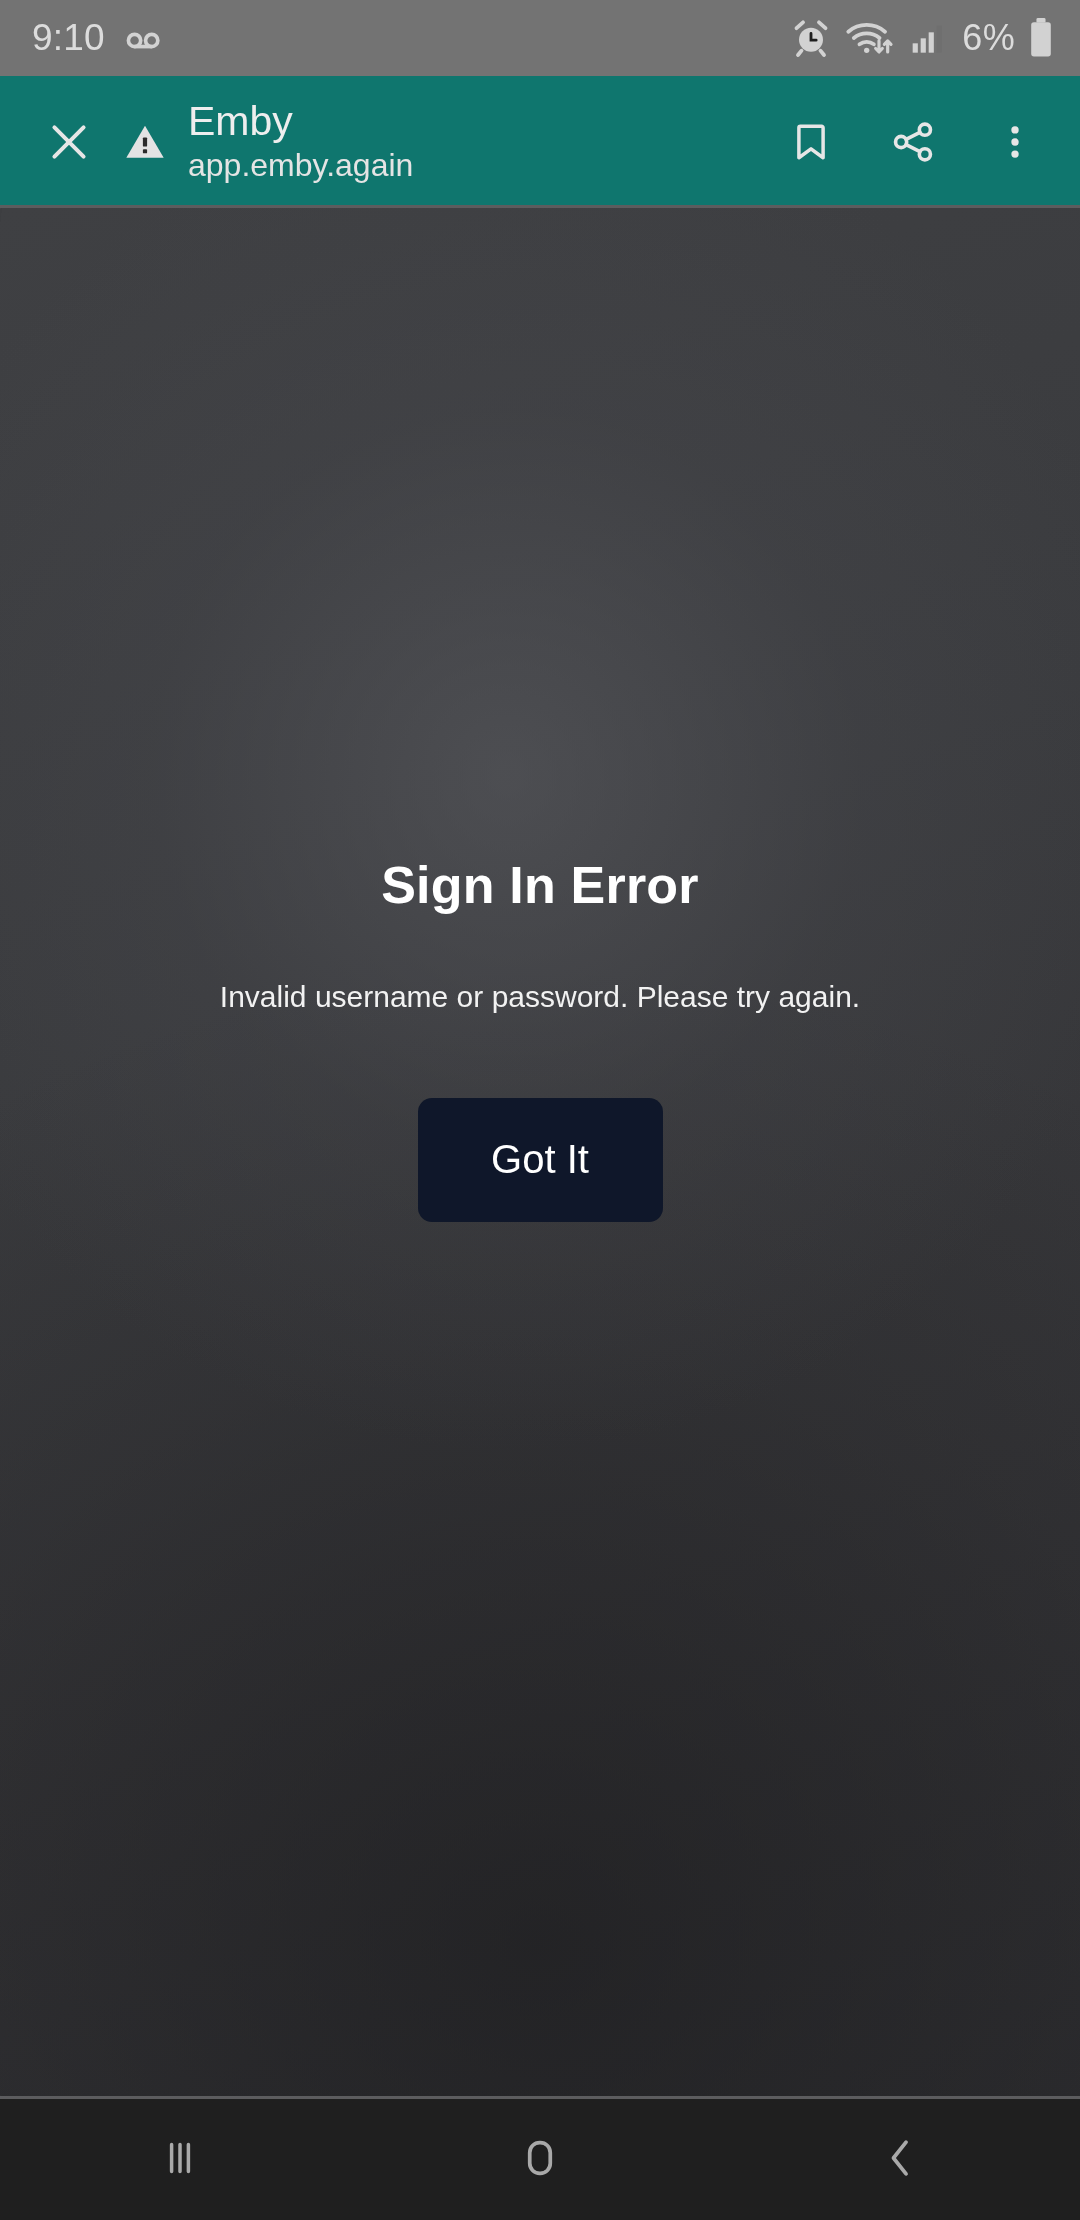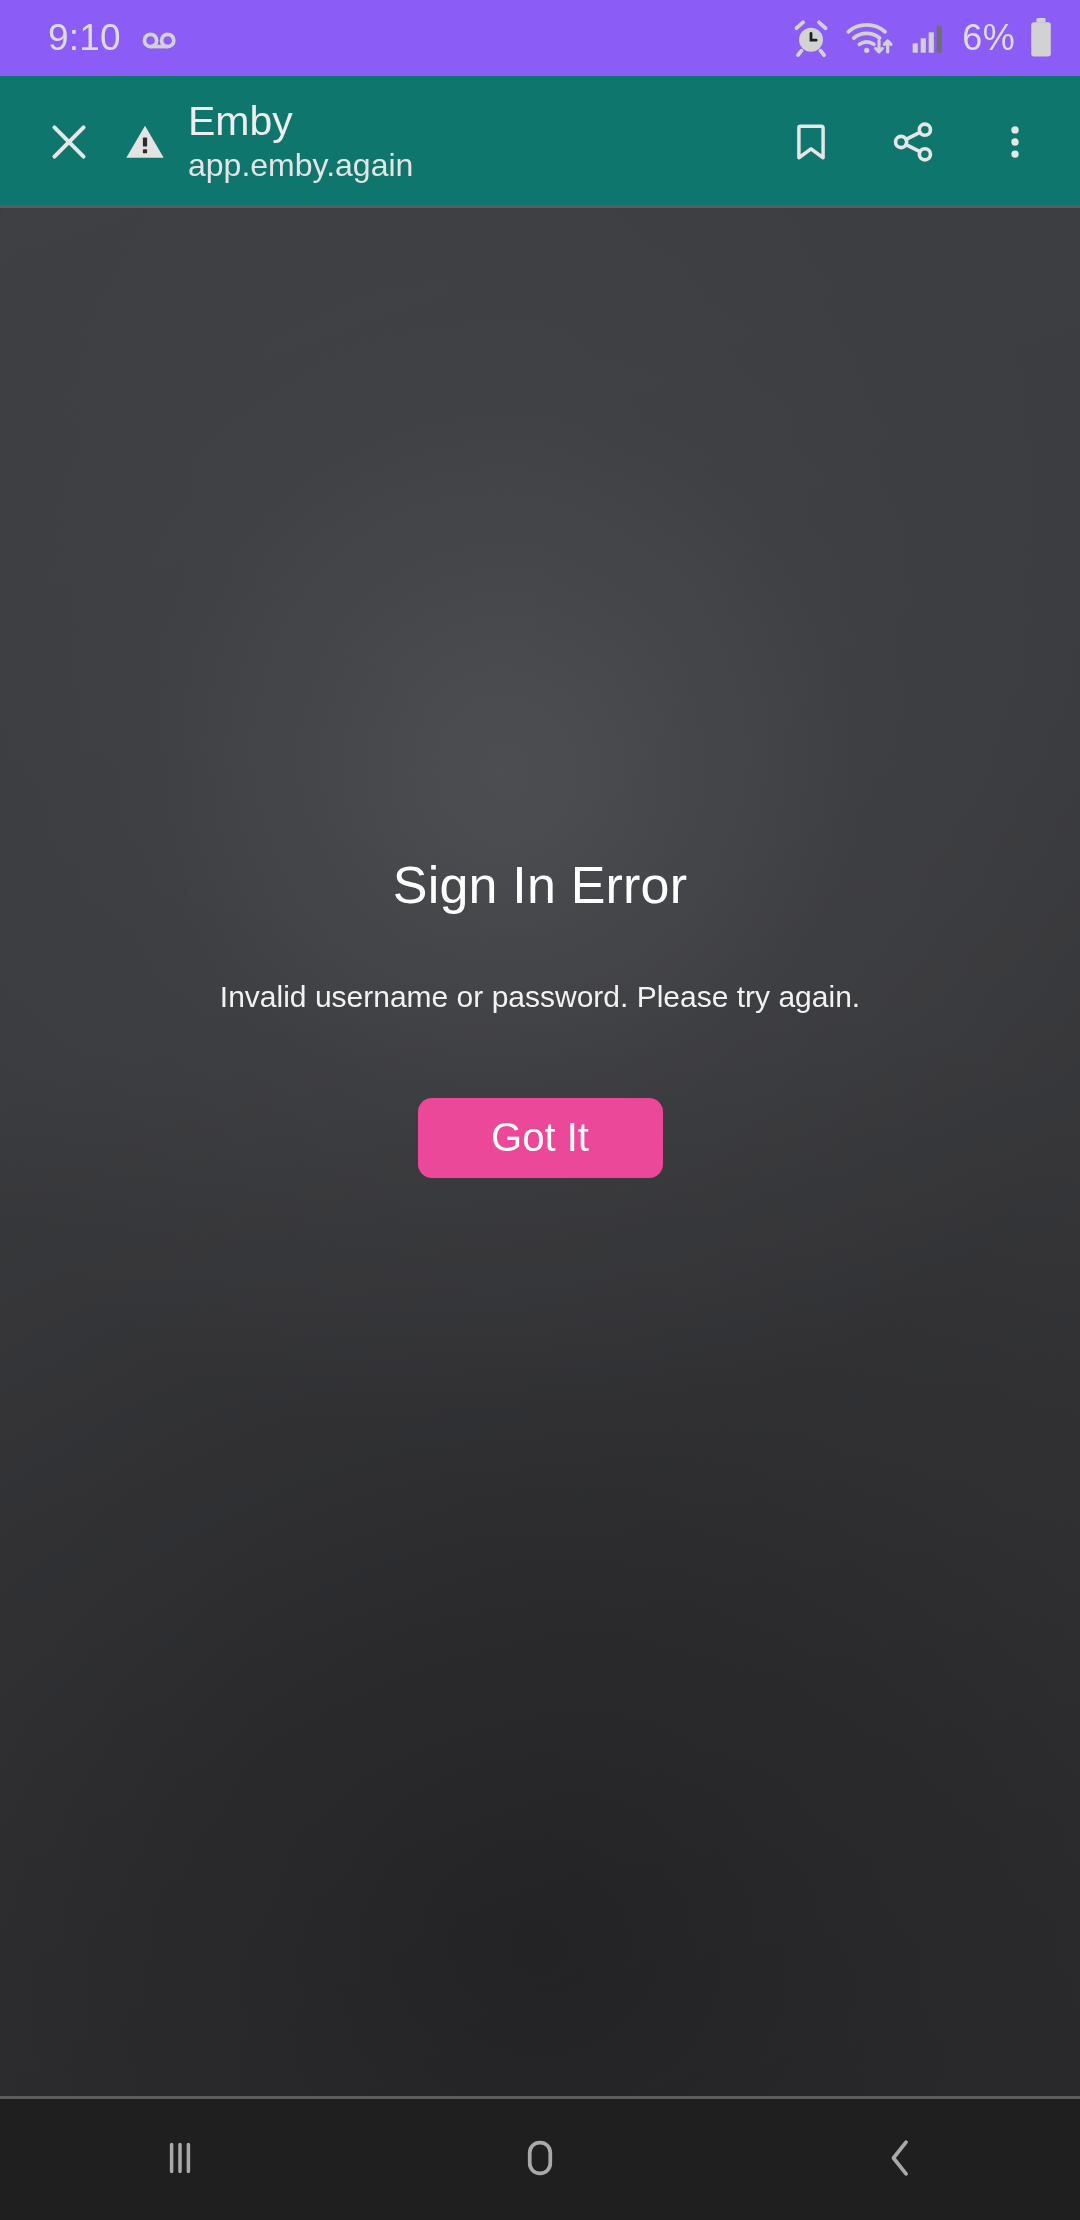--- a/index.html
+++ b/index.html
@@ -12,23 +12,23 @@
   .phone {
     position:relative;
     width:1080px; height:2220px;
     display:flex; flex-direction:column;
     background:#1f1f1f;
   }
 
   
   .status-bar {
     height:76px; flex:0 0 76px;
-    background:#8b5cf6;
+    background:#737373;
     display:flex; align-items:center;
-    padding:0 26px 0 48px;
+    padding:0 26px 0 32px;
     color:#d6d6d6;
   }
   .status-left { display:flex; align-items:center; gap:18px; }
   .status-clock { font-size:37px; letter-spacing:0.2px; color:#dcdcdc; }
   .status-right { margin-left:auto; display:flex; align-items:center; gap:13px; }
   .status-batt-text { font-size:36px; color:#dcdcdc; letter-spacing:0.3px; }
   .ic { display:block; }
 
   
   .app-header {
@@ -80,33 +80,33 @@
       linear-gradient(96deg,  rgba(0,0,0,0.030) 0 2px, rgba(0,0,0,0) 2px 17%);
     opacity:.9; pointer-events:none;
   }
 
   .dialog {
     position:absolute; left:0; right:0; top:0; bottom:0;
     display:flex; flex-direction:column; align-items:center;
     padding-top:647px; z-index:2;
   }
   .dialog-title {
-    font-size:52px; font-weight:normal; color:#ffffff;
+    font-size:52px; font-weight:bold; color:#ffffff;
     letter-spacing:0.2px; text-align:center;
   }
   .dialog-message {
     margin-top:62px; font-size:30px; color:#f2f2f2;
     text-align:left; line-height:1.35;
     max-width:900px; padding:0 40px;
   }
   .dialog-actions { margin-top:80px; }
   .btn-primary {
-    min-width:245px; height:80px;
+    min-width:245px; height:124px;
     padding:16px 40px;
-    background:#ec4899;
+    background:#0f172a;
     color:#ffffff; font-size:40px;
     border:none; border-radius:14px;
     font-family:"Liberation Sans", sans-serif;
     display:flex; align-items:center; justify-content:center;
     cursor:pointer;
   }
 
   
   .nav-bar {
     height:124px; flex:0 0 124px;

